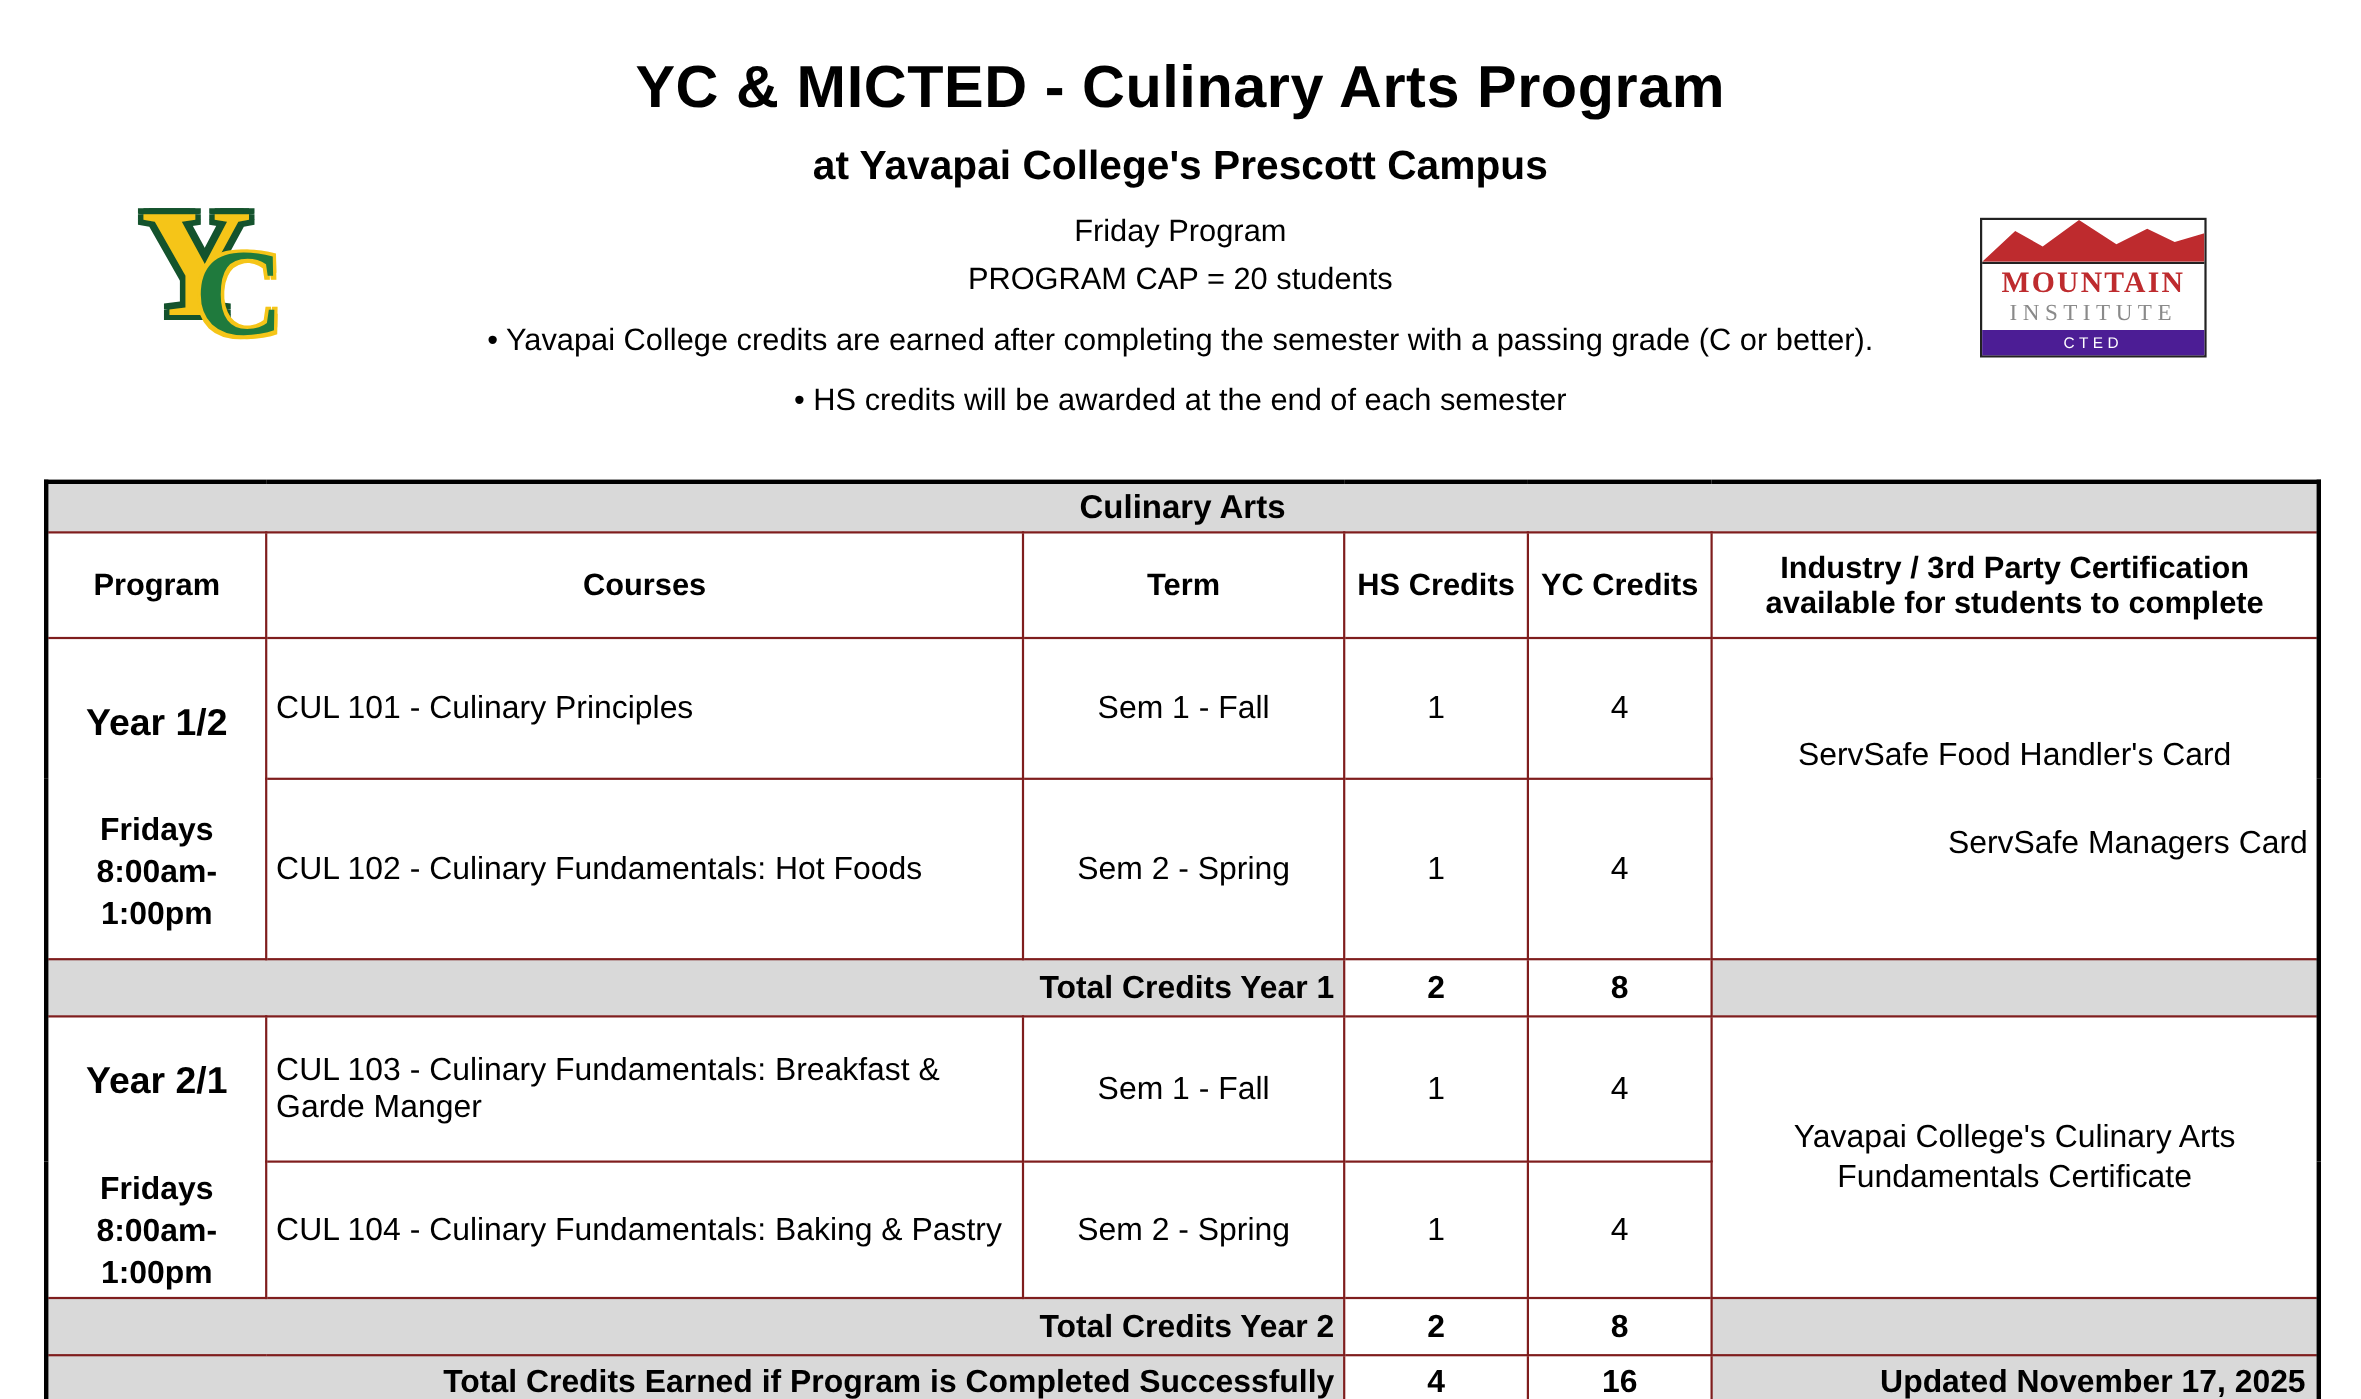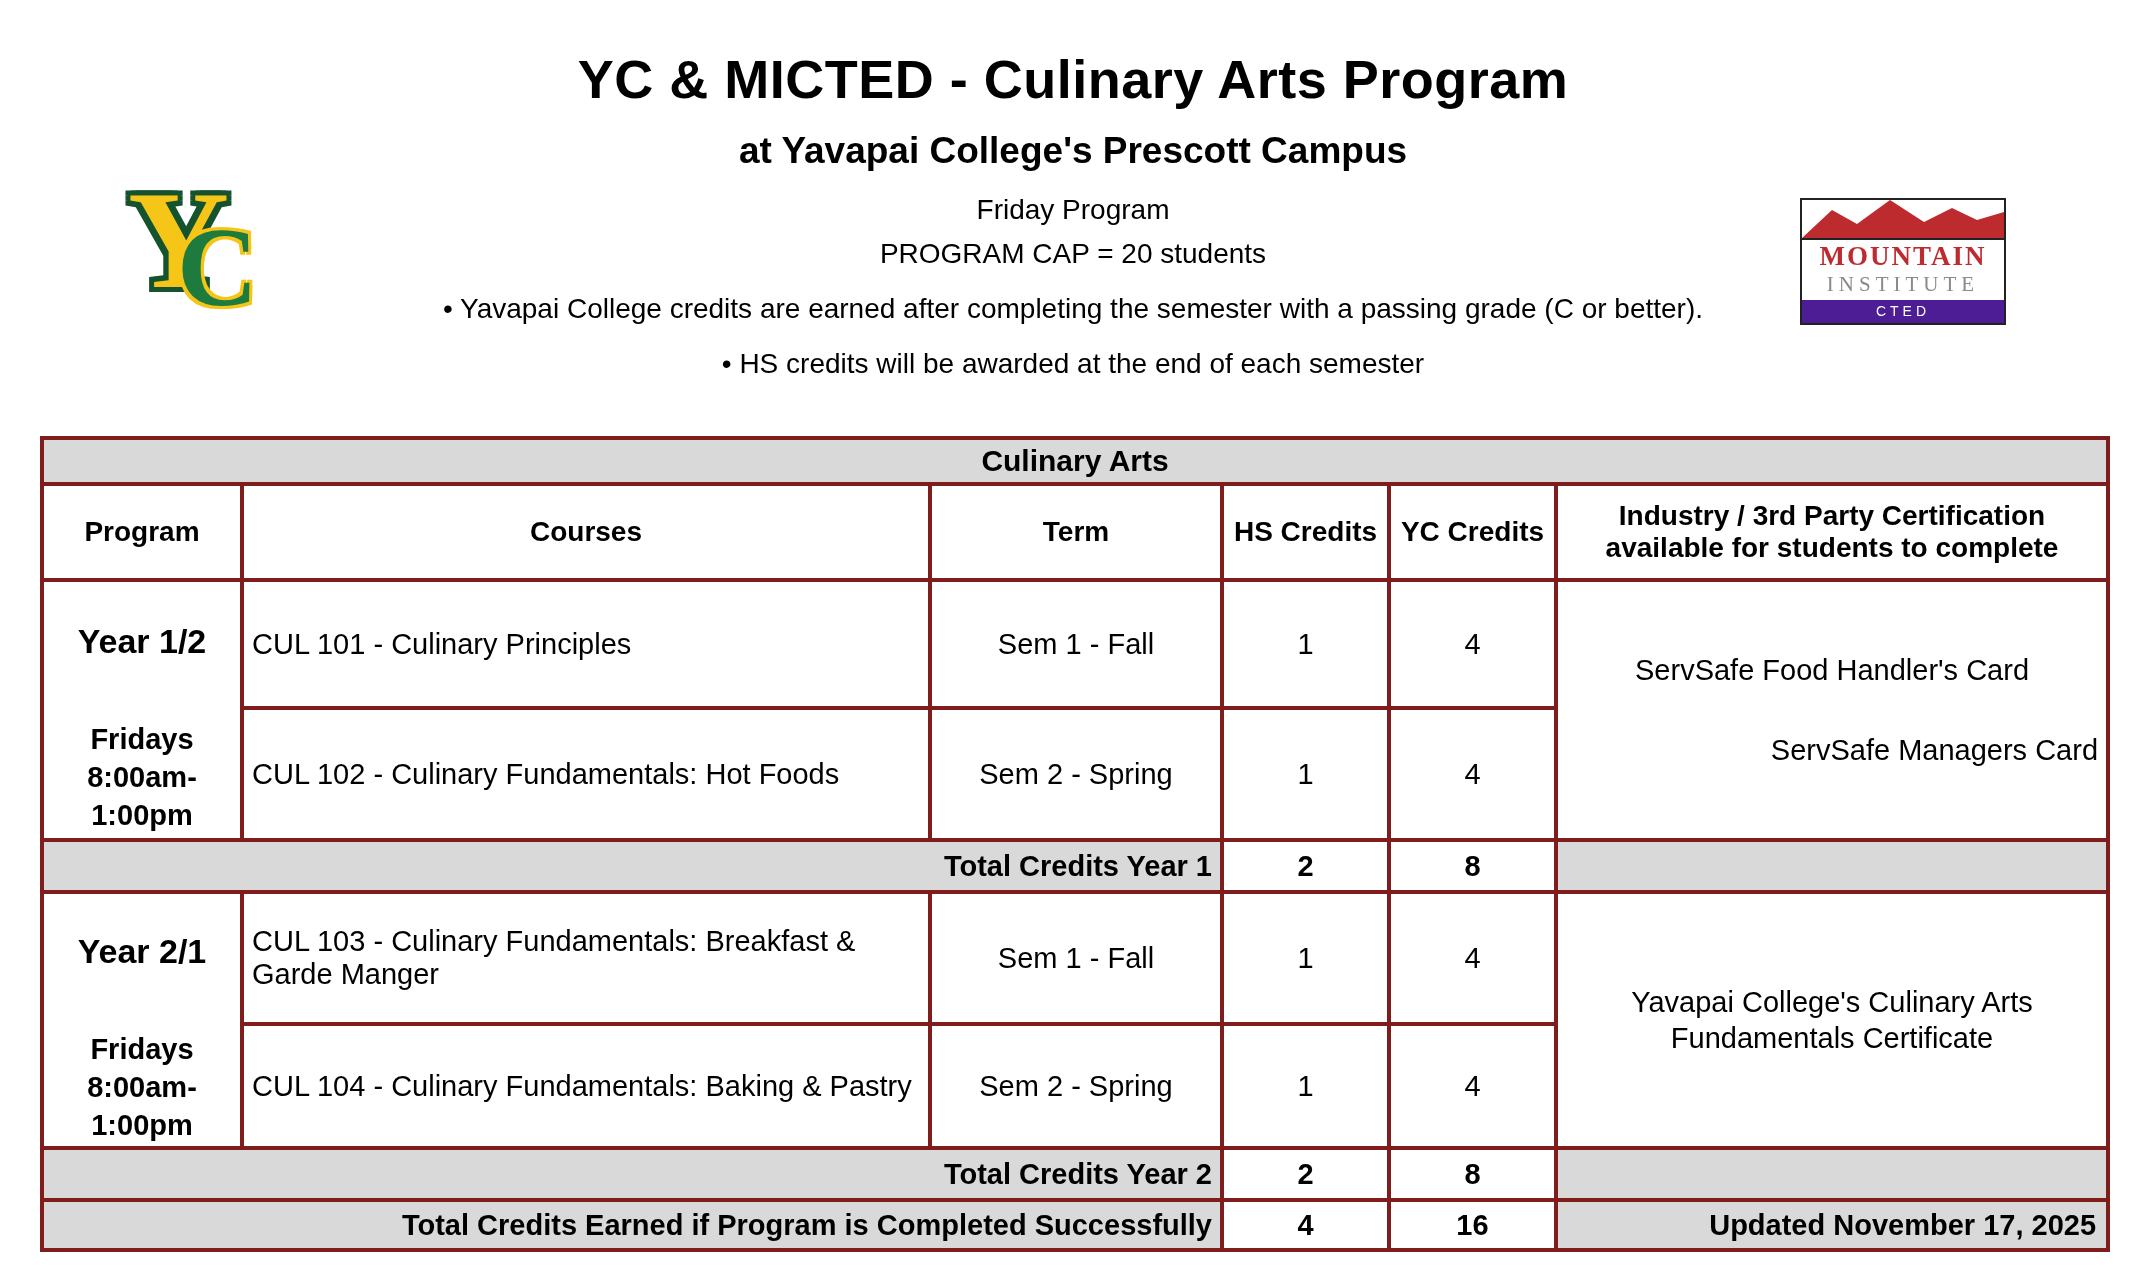--- a/index.html
+++ b/index.html
@@ -57,28 +57,28 @@
     background: #4c1d95; color: #fff; font-family: "Liberation Sans", sans-serif;
     font-size: 14px; letter-spacing: 4px; padding: 3px 0 4px 0; margin-top: 3px;
   }
 
   
   table.program {
     border-collapse: collapse; table-layout: fixed;
     margin: 56px 0 0 40px; width: 2066px;
     border: 4px solid #000;
   }
-  table.program td { border: 4px solid #7f1d1d; font-size: 29px; vertical-align: middle; }
+  table.program td { border: 2px solid #7f1d1d; font-size: 29px; vertical-align: middle; }
   .gray { background: #D9D9D9; }
 
   tr.h-section td { height: 46px; text-align: center; font-weight: bold; font-size: 30px; }
   tr.h-cols td { height: 96px; text-align: center; font-weight: bold; font-size: 28px; padding: 4px 8px; }
 
   tr.h-course1 td { height: 128px; }
-  tr.h-course2 td { height: 132px; }
+  tr.h-course2 td { height: 164px; }
   tr.h-course3 td { height: 132px; }
   tr.h-course4 td { height: 124px; }
   tr.h-total td { height: 52px; }
   tr.h-grand td { height: 50px; }
 
   td.course { text-align: left; padding-left: 8px; padding-right: 8px; }
   td.term, td.num { text-align: center; }
   td.total-label { text-align: right; font-weight: bold; padding-right: 8px; }
   td.total-num { text-align: center; font-weight: bold; background: #fff; }
   td.updated { text-align: right; font-weight: bold; padding-right: 10px; font-size: 28px; }

